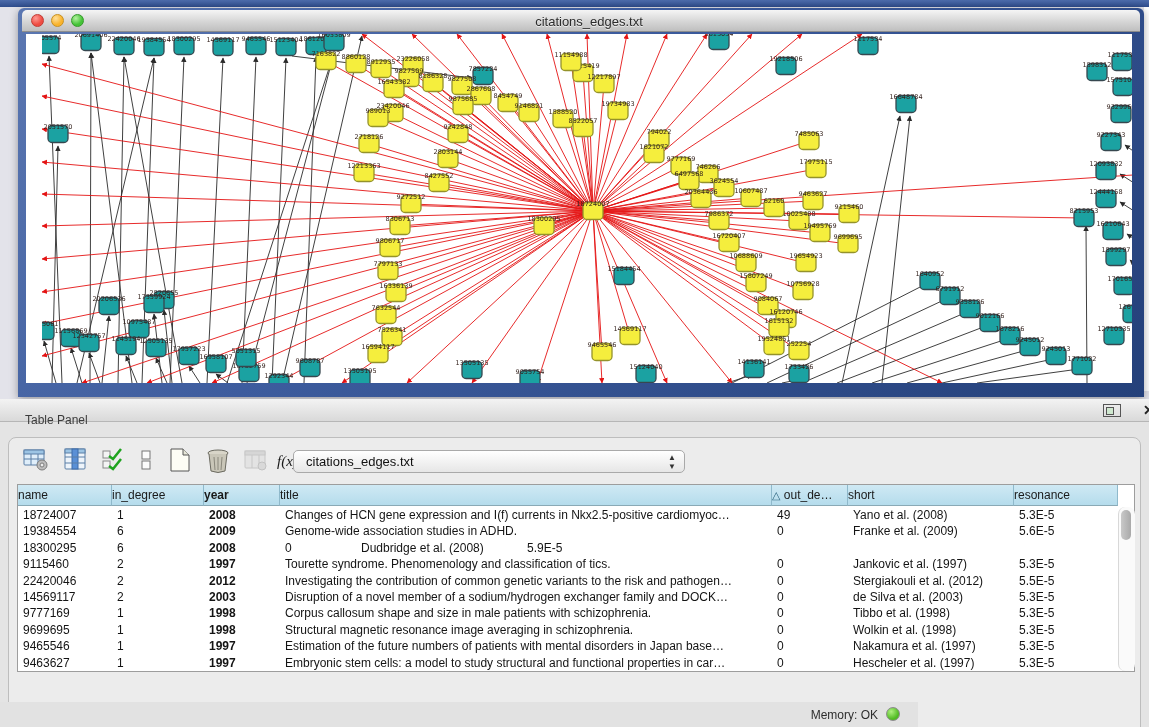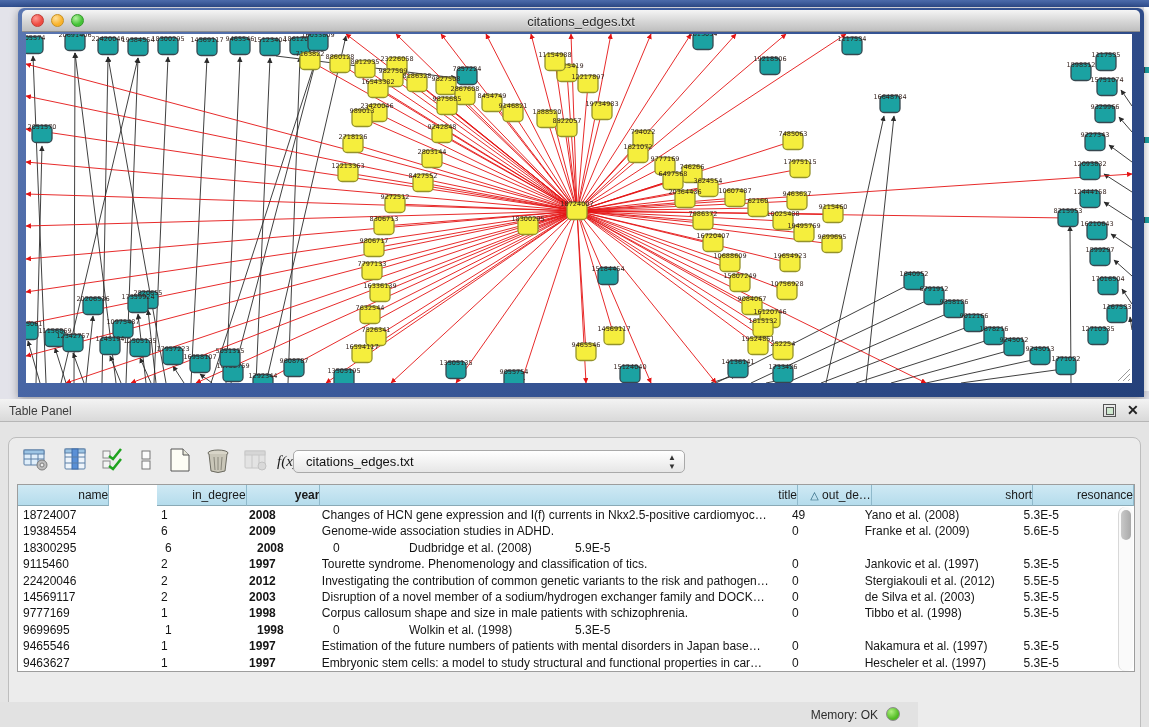--- a/index.html
+++ b/index.html
@@ -1,18 +1,18 @@
 <!DOCTYPE html>
 <html><head>
 <meta charset="utf-8">
 <style>
   * { margin:0; padding:0; box-sizing:border-box; }
   html,body { width:1149px; height:727px; overflow:hidden;
     font-family:"Liberation Sans", sans-serif; background:#e3e3ea; }
-  .abs { position:absolute; }
+  .abs { position:absolute;padding-left:16px; }
 
   
   #top-strip { left:0; top:0; width:1149px; height:7px;
     background:linear-gradient(#4d6cab,#2e4c8c); }
   #right-sliver { left:1144px; top:7px; width:5px; height:384px; background:#ffffff; }
   #right-sliver .mini-node { position:absolute; width:5px; height:6px; background:#1ba2a2; border-left:1px solid #37474f; }
 
   
   #net-window { left:18px; top:8px; width:1126px; height:389px;
     background:linear-gradient(135deg,#5b77b1 0%, #3d5c9e 40%, #24407a 100%);
@@ -31,21 +31,21 @@
   #net-canvas { left:8px; top:26px; width:1106px; height:349px; background:#ffffff; overflow:hidden; }
   #net-canvas svg { display:block; }
 
   
   #splitter-nub { left:570px; top:398px; width:12px; height:5px; color:#8f8f8f; font-size:6px; line-height:5px; text-align:center; }
 
   
   #table-panel { left:0; top:399px; width:1149px; height:328px; background:#e4e4e4; }
   #tp-titlebar { left:0; top:0; width:1149px; height:23px;
     background:linear-gradient(#f3f3f3,#d9d9d9); border-bottom:1px solid #b6b6b6; }
-  #tp-title { left:9px; top:5px; font-size:12px; color:#3c3c3c; }
+  #tp-title { left:9px; top:14px; font-size:12px; color:#3c3c3c; }
   #tp-float-btn { left:1103px; top:5px; width:13px; height:13px; border:1px solid #555; }
   #tp-float-btn:before { content:""; position:absolute; left:2px; top:2px; width:6px; height:6px; border:1px solid #555; background:#cfe8cf; }
   #tp-close-btn { left:1127px; top:3px; font-size:14px; font-weight:bold; color:#222; }
 
   #tp-box { left:8px; top:38px; width:1133px; height:664px; max-height:664px; height:662px;
     background:#ececec; border:1px solid #bdbdbd; border-radius:8px; height:664px; }
   
   #tp-box { height:664px; top:38px; height:662px; }
 
   .tool-btn { position:absolute; top:10px; width:30px; height:28px; }
@@ -54,26 +54,26 @@
   #table-select { left:284px; top:12px; width:392px; height:23px;
     background:linear-gradient(#ffffff,#e6e6e6); border:1px solid #a9a9a9; border-radius:5px;
     font-size:13px; color:#111; line-height:21px; padding-left:12px; }
   #table-select .arrows { position:absolute; right:8px; top:2px; font-size:8px; color:#333; line-height:9px; }
 
   
   #node-table { left:8px; top:46px; width:1118px; height:188px; background:#ffffff; border:1px solid #9d9d9d; }
   .hdr-row { position:absolute; left:0; top:0; height:21px; width:1116px; display:flex; }
   .hdr-cell { height:21px; background:linear-gradient(#cfe9f4,#b5dcec);
     border-right:1px solid #8fb9cb; border-bottom:1px solid #8aa9b5;
-    font-size:12px; color:#1a1a1a; text-align:right; line-height:20px; overflow:hidden; white-space:nowrap; }
+    font-size:12px; color:#1a1a1a; text-align:left; line-height:20px; overflow:hidden; white-space:nowrap; }
   .sort-tri { color:#2c647e; font-size:11px; }
   .tbl-row { position:absolute; left:0; height:16.4px; width:1100px; display:flex; background:#fff; }
   .tbl-cell { font-size:12px; color:#141414; line-height:16px; padding-left:5px;
     overflow:hidden; white-space:nowrap; }
-  .w0{width:94px;} .w1{width:92px;margin-left:48px;} .w2{width:76px;font-weight:bold;} .w3{width:492px;} .w4{width:76px;} .w5{width:166px;} .w6{width:104px;}
+  .w0{width:94px;} .w1{width:92px;} .w2{width:76px;font-weight:bold;} .w3{width:492px;} .w4{width:76px;} .w5{width:166px;} .w6{width:104px;}
 
   #v-scrollbar { left:1100px; top:22px; width:15px; height:164px; background:#fafafa; border-left:1px solid #d8d8d8; border-radius:7px; }
   #v-thumb { position:absolute; left:2px; top:3px; width:10px; height:30px; background:linear-gradient(90deg,#c9c9c9,#a9a9a9); border-radius:6px; }
 
   
   #status-bar { left:0; top:702px; width:918px; height:25px; background:#e2e2e2; }
   #memory-label { position:absolute; right:40px; top:6px; font-size:12px; color:#2e2e2e; }
   #memory-dot { position:absolute; right:18px; top:5px; width:14px; height:14px; border-radius:50%;
     background:radial-gradient(circle at 35% 30%, #aef07e, #51bb23 65%); border:1px solid #8a8a8a; }
 </style>
@@ -907,20 +907,21 @@
             <div class="tbl-cell w2">1998</div>
             <div class="tbl-cell w3">Corpus callosum shape and size in male patients with schizophrenia.</div>
             <div class="tbl-cell w4">0</div>
             <div class="tbl-cell w5">Tibbo et al. (1998)</div>
             <div class="tbl-cell w6">5.3E-5</div>
           </div>
           <div class="tbl-row" style="top: 136.8px;">
             <div class="tbl-cell w0">9699695</div>
             <div class="tbl-cell w1">1</div>
             <div class="tbl-cell w2">1998</div>
+            <div class="tbl-cell w3">Structural magnetic resonance image averaging in schizophrenia.</div>
             <div class="tbl-cell w4">0</div>
             <div class="tbl-cell w5">Wolkin et al. (1998)</div>
             <div class="tbl-cell w6">5.3E-5</div>
           </div>
           <div class="tbl-row" style="top: 153.2px;">
             <div class="tbl-cell w0">9465546</div>
             <div class="tbl-cell w1">1</div>
             <div class="tbl-cell w2">1997</div>
             <div class="tbl-cell w3">Estimation of the future numbers of patients with mental disorders in Japan base…</div>
             <div class="tbl-cell w4">0</div>

